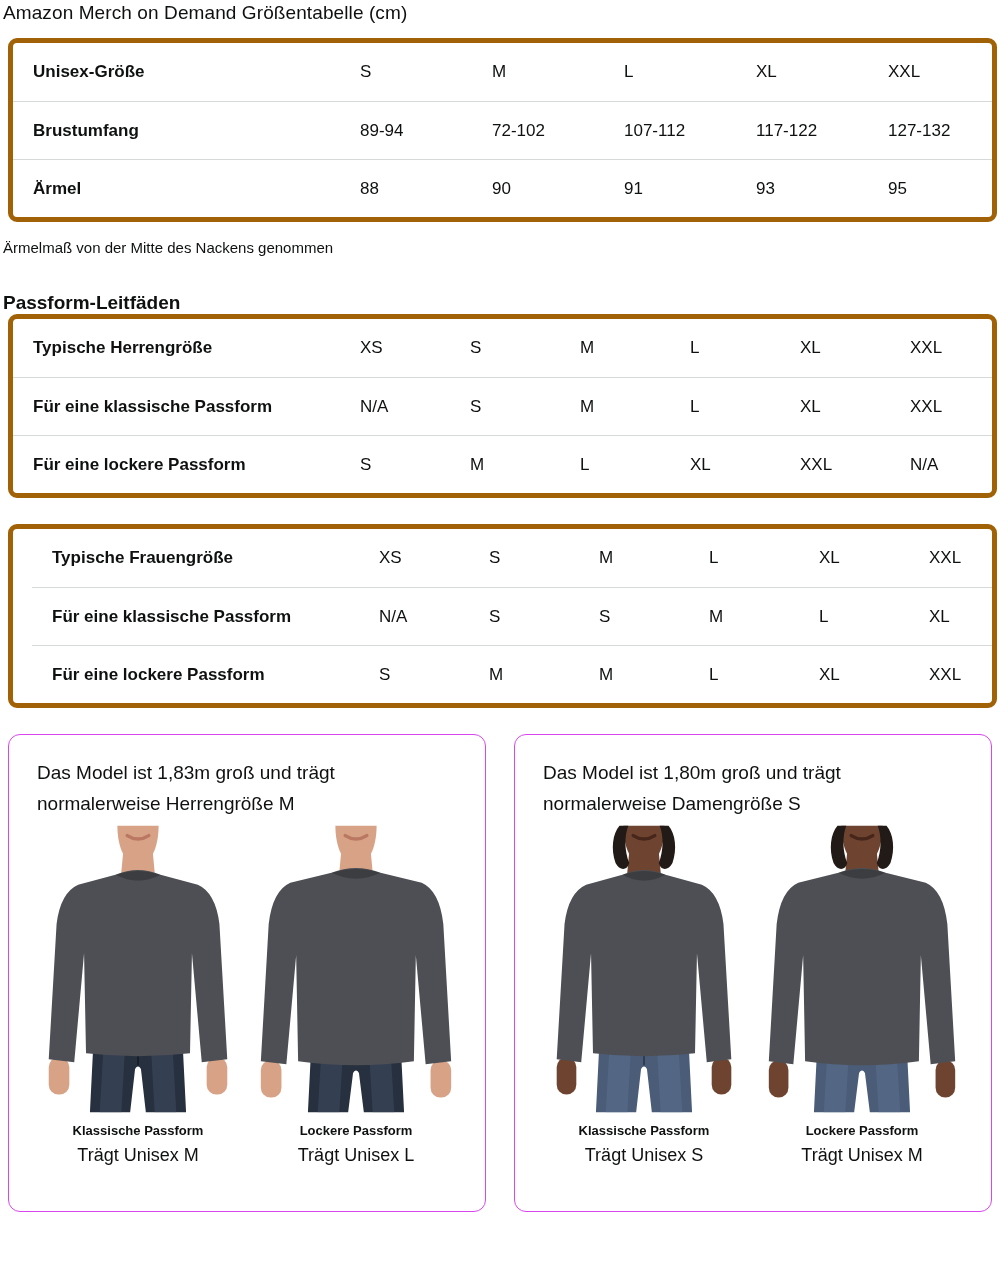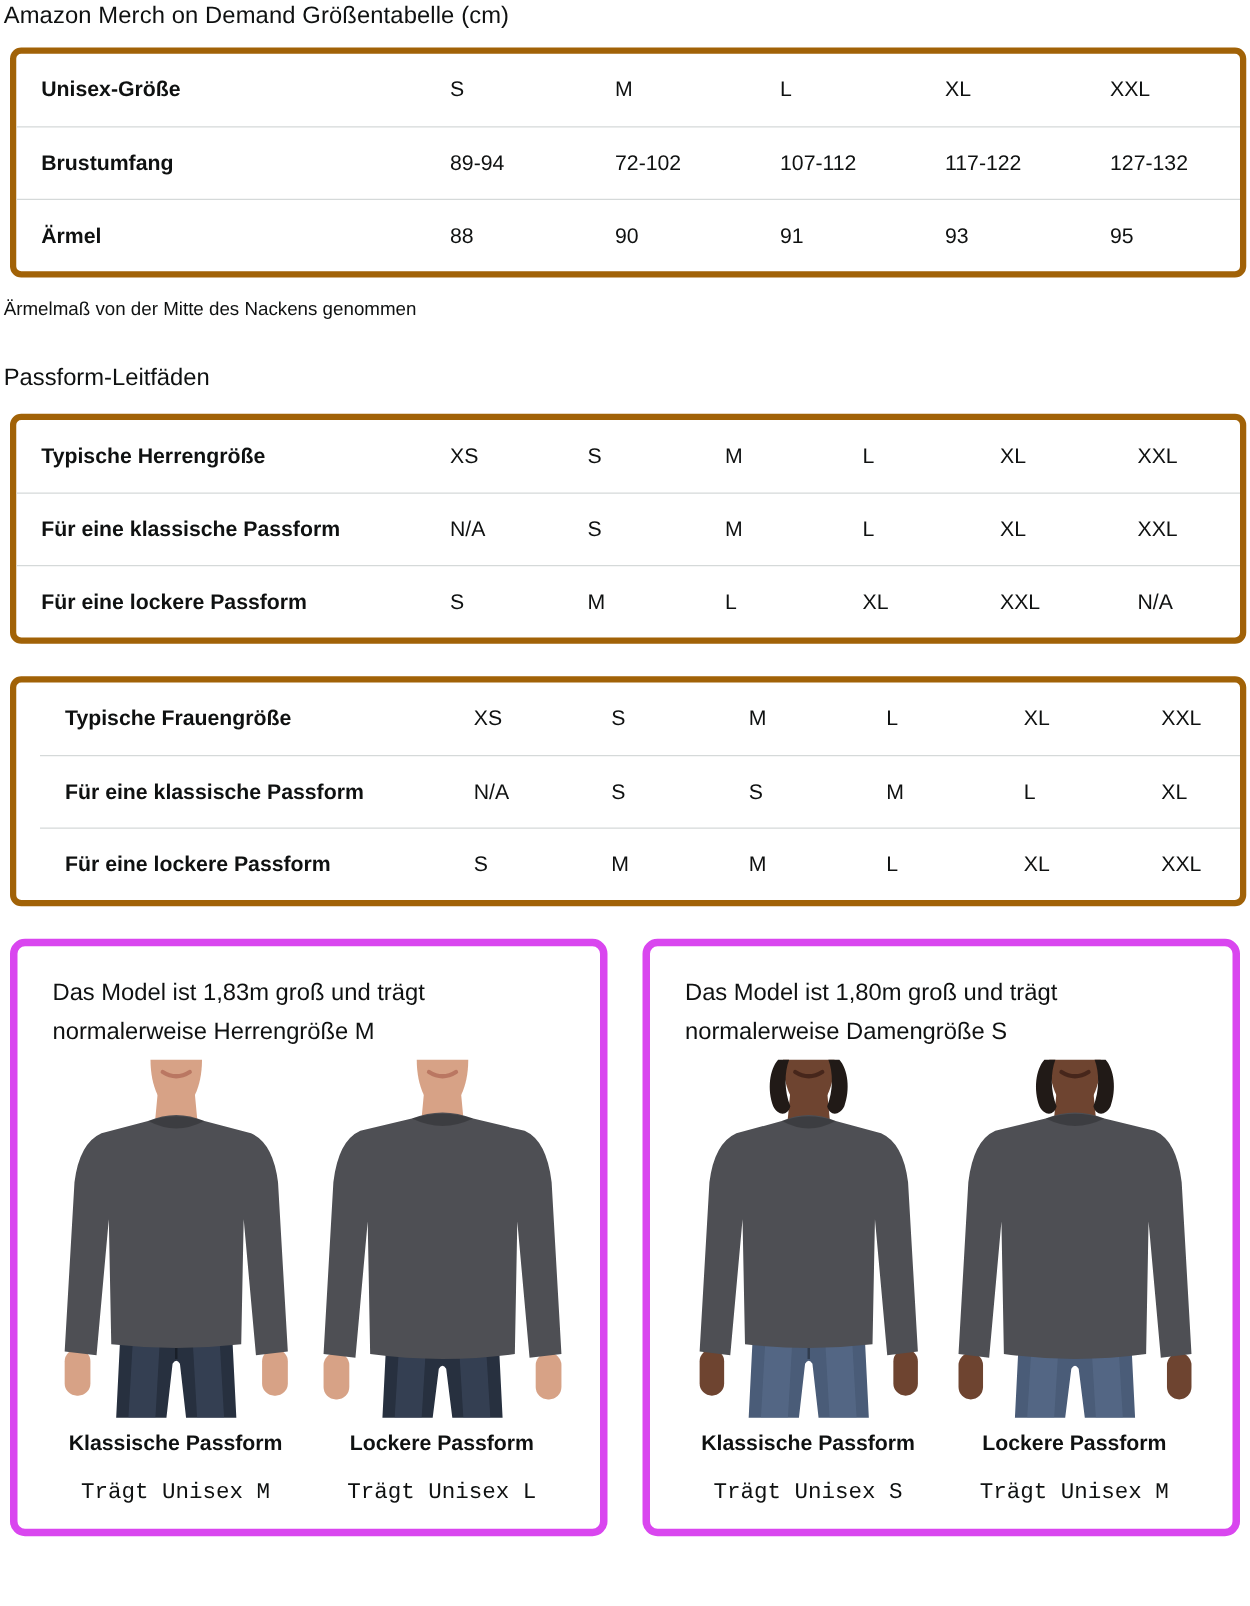--- a/index.html
+++ b/index.html
@@ -39,53 +39,53 @@
   .cols-6 { grid-template-columns: 327px 110px 110px 110px 110px 110px auto; }
   .cell { white-space: nowrap; }
   .cell.row-label { font-weight: 700; }
   .footnote {
     margin: 17px 0 0 3px;
     font-size: 15px;
     color: #0f1111;
   }
   .section-heading {
     font-size: 19px;
-    font-weight: 400;
-    margin: 36px 0 17px 3px;
+    font-weight: 700;
+    margin: 36px 0 0 3px;
   }
   .gap-table { margin-top: 26px; padding-left: 19px; }
   .cards {
     display: flex;
     gap: 28px;
     margin: 26px 8px 0 8px;
   }
   .card {
     flex: 1;
-    border: 6px solid #d946ef;
+    border: 1px solid #d946ef;
     border-radius: 12px;
     padding: 22px 20px 20px 20px;
     height: 478px;
     background: #fff;
   }
   .card-desc {
     font-size: 19px;
     line-height: 31px;
     margin: 0 0 6px 8px;
     max-width: 400px;
   }
   .figures {
     display: flex;
     justify-content: space-around;
     margin-top: 6px;
   }
   .figure { display: flex; flex-direction: column; align-items: center; width: 50%; }
   .figure svg { display: block; }
   .figcap { text-align: center; margin-top: 10px; }
-  .fit-label { font-size: 17px; font-weight: 700; }
-  .size-label { font-size: 18px; font-weight: 400; margin-top: 19px; font-family: Liberation Mono, monospace; }
+  .fit-label { font-size: 13px; font-weight: 700; }
+  .size-label { font-size: 18px; font-weight: 400; margin-top: 7px; }
   .collar { fill: rgba(0,0,0,0.22); }
   .jeans-seam { stroke: rgba(0,0,0,0.35); stroke-width: 2; fill: none; }
   .jeans-wash { opacity: 0.45; }
   .mouth { stroke-width: 3.5; fill: none; stroke-linecap: round; opacity: 0.85; }
 </style>
 </head>
 <body>
 
 <div class="page">
 

